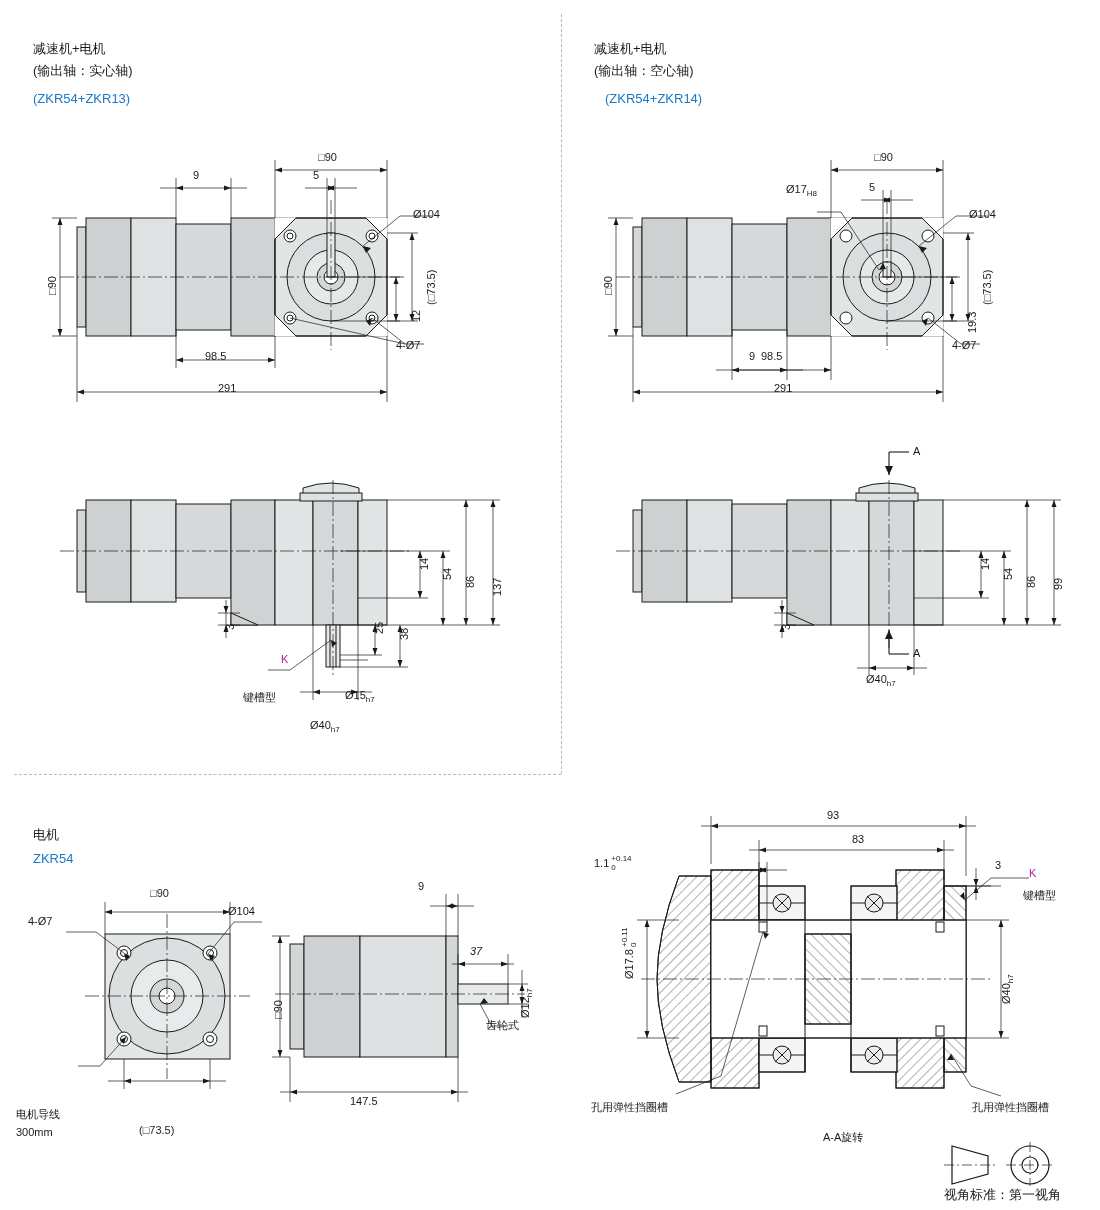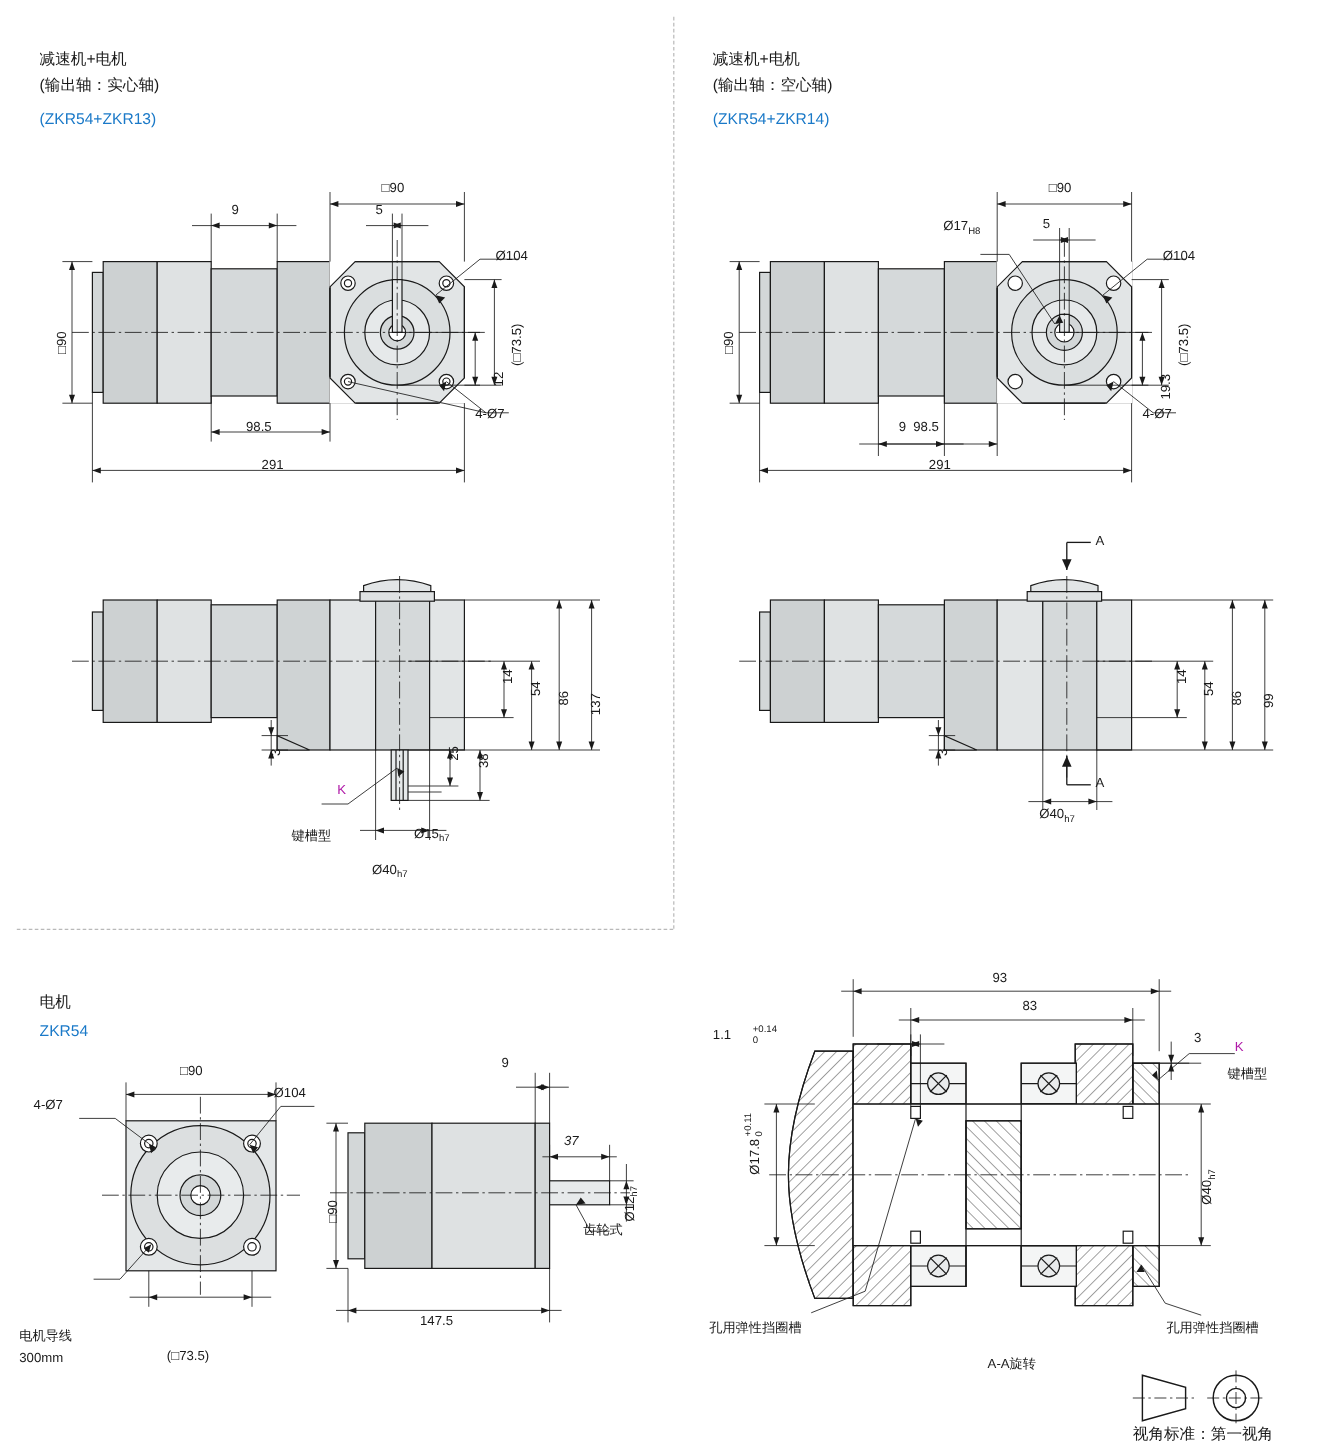--- a/index.html
+++ b/index.html
@@ -230,21 +230,21 @@
     <div class="abs t11 rot90" style="left:223px;top:630px;">3</div>
     <div class="abs t11 magenta" style="left:281px;top:652px;">K</div>
     <div class="abs t11" style="left:243px;top:690px;">键槽型</div>
     <div class="abs t11" style="left:345px;top:688px;">Ø15<span class="sub">h7</span></div>
     <div class="abs t11" style="left:310px;top:718px;">Ø40<span class="sub">h7</span></div>
   </div>
 
   <div class="abs" style="left:561px;top:0;width:539px;height:774px;">
     <div class="abs t" style="left:33px;top:40px;">减速机+电机</div>
     <div class="abs t" style="left:33px;top:62px;">(输出轴：空心轴)</div>
-    <div class="abs t blue" style="left:33px;top:90px;text-align:center;">(ZKR54+ZKR14)</div>
+    <div class="abs t blue" style="left:44px;top:90px;text-align:center;">(ZKR54+ZKR14)</div>
 
     <svg width="539" height="640" style="position:absolute;left:0;top:130px;">
       <g stroke="#1a1a1a" fill="none" stroke-width="1">
 
         <rect x="72" y="97" width="9" height="100" fill="#d3d7d8"></rect>
         <rect x="81" y="88" width="45" height="118" fill="#cdd1d2"></rect>
         <rect x="126" y="88" width="45" height="118" fill="#dfe2e3"></rect>
         <rect x="171" y="94" width="55" height="106" fill="#d5d9da"></rect>
         <rect x="226" y="88" width="44" height="118" fill="#cfd3d4"></rect>
         <rect x="270" y="88" width="112" height="118" fill="#e2e5e6"></rect>
@@ -643,21 +643,21 @@
         <polygon points="404,96 399,92 403,88"></polygon>
         <polygon points="202,128 208,130 204,135"></polygon>
         <polygon points="390,250 386,256 393,256"></polygon>
       </g>
     </svg>
 
     <div class="abs t11" style="left:266px;top:34px;">93</div>
     <div class="abs t11" style="left:291px;top:58px;text-align:center;">83</div>
     <div class="abs t11" style="left:434px;top:84px;">3</div>
     <div class="abs" style="left:33px;top:79px;">
-      <span class="t11">1.1</span><span style="display:inline-block;vertical-align:middle;font-size:8px;line-height:9px;margin-left:18px;"><span>+0.14</span><br><span>0</span></span>
+      <span class="t11">1.1</span><span style="display:inline-block;vertical-align:middle;font-size:8px;line-height:9px;margin-left:2px;"><span>+0.14</span><br><span>0</span></span>
     </div>
     <div class="abs rot90" style="left:58px;top:205px;">
       <span class="t11">Ø17.8</span><span style="display:inline-block;vertical-align:middle;font-size:8px;line-height:9px;margin-left:2px;"><span>+0.11</span><br><span>0</span></span>
     </div>
     <div class="abs t11 magenta" style="left:468px;top:92px;">K</div>
     <div class="abs t11" style="left:462px;top:114px;">键槽型</div>
     <div class="abs t11 rot90" style="left:438px;top:230px;">Ø40<span class="sub">h7</span></div>
     <div class="abs t11" style="left:30px;top:326px;">孔用弹性挡圈槽</div>
     <div class="abs t11" style="left:411px;top:326px;">孔用弹性挡圈槽</div>
     <div class="abs t11" style="left:262px;top:356px;">A-A旋转</div>

